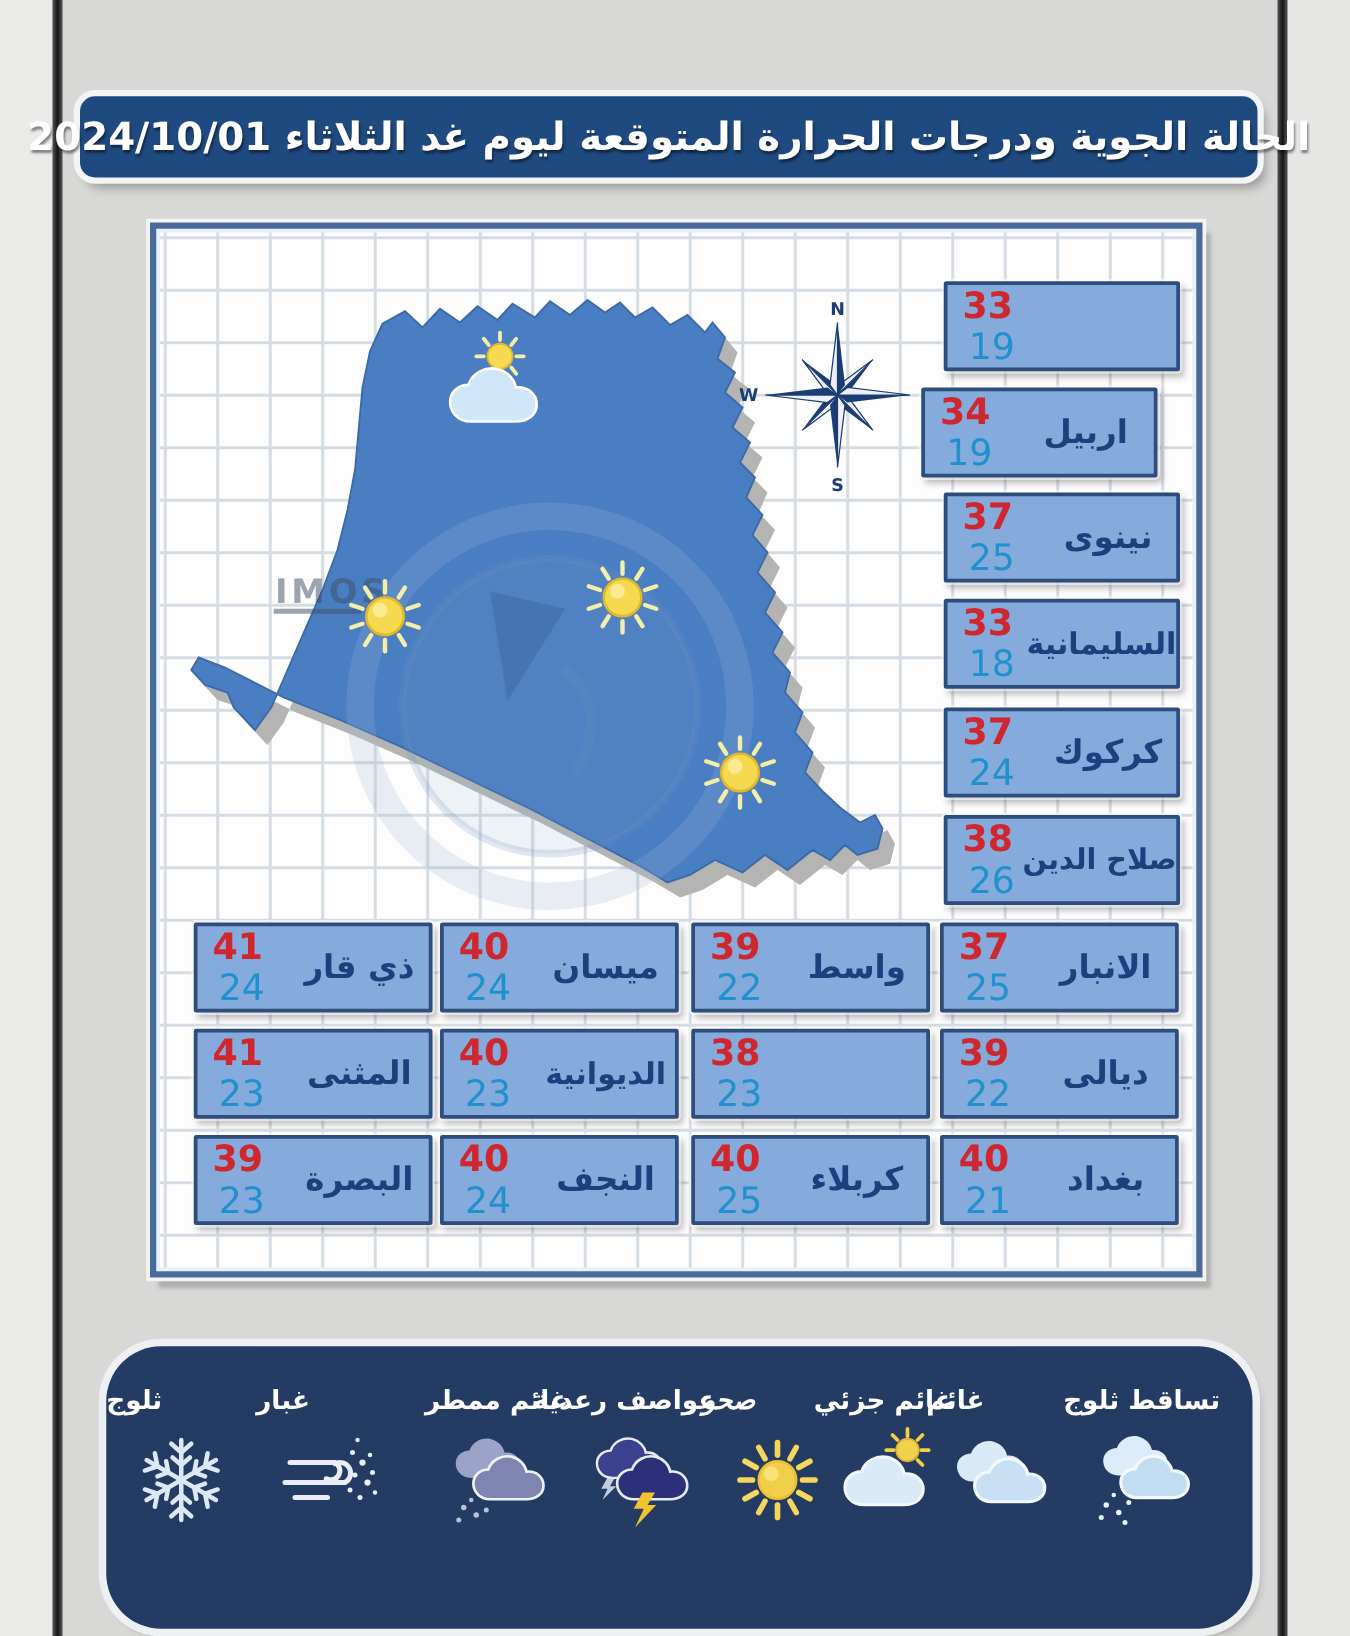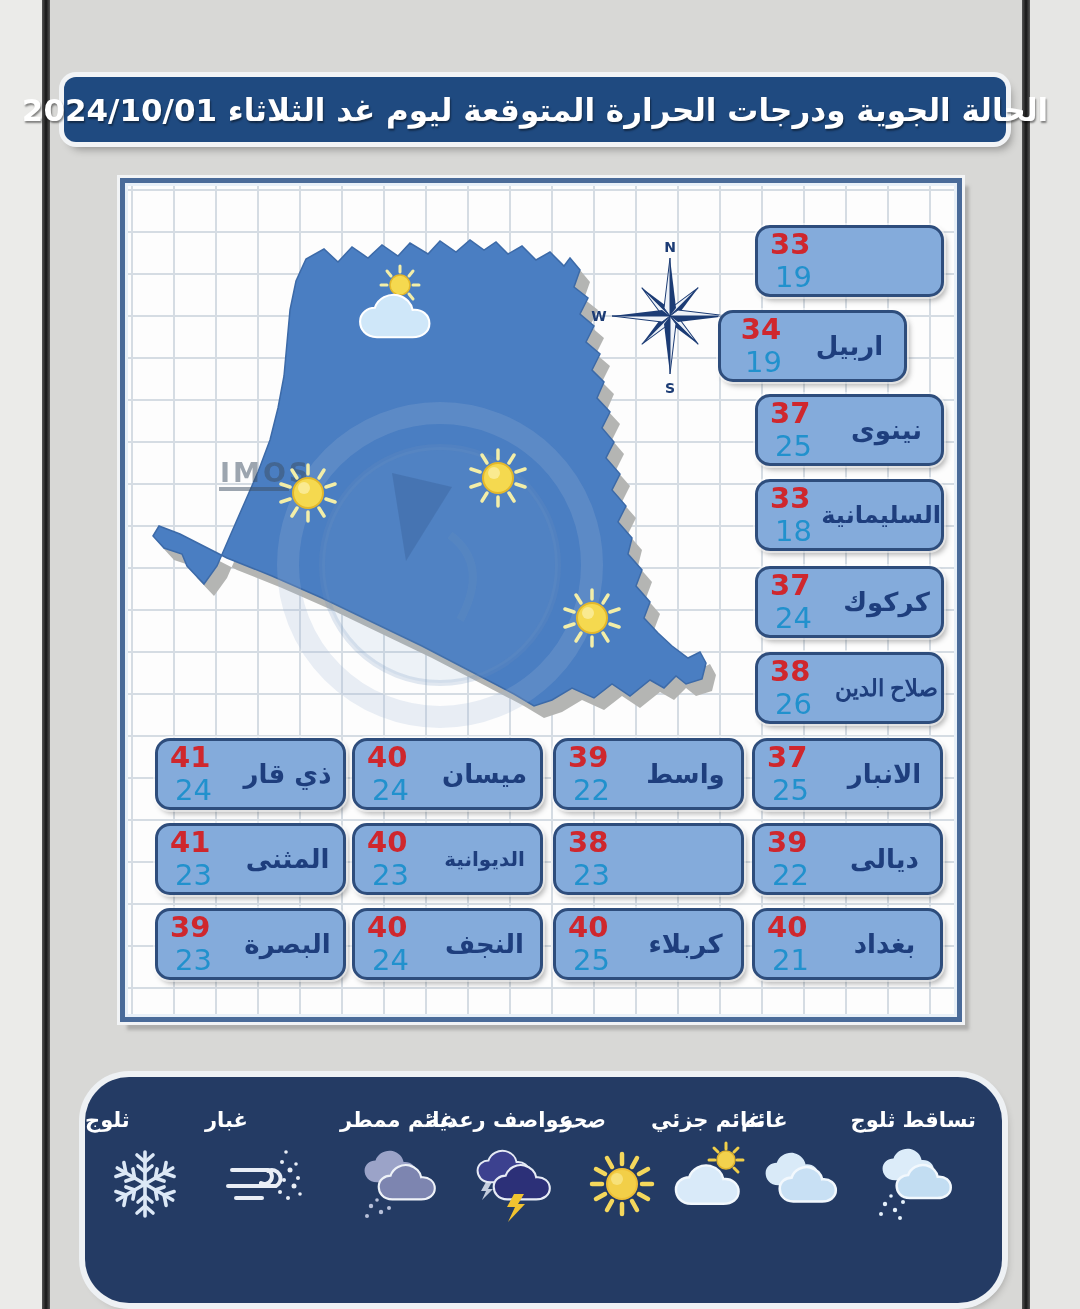--- a/index.html
+++ b/index.html
@@ -34,21 +34,21 @@
     border:5px solid #4a6b99;
     box-shadow:0 0 0 3px #f2f4f6, 7px 8px 3px rgba(140,140,138,0.55), inset 0 0 0 3px #e8f0f8;
     box-sizing:border-box;
   }
 
   .map-svg{position:absolute;left:140px;top:235px;width:600px;height:500px;}
   .compass-svg{position:absolute;left:590px;top:236px;width:160px;height:160px;}
 
   .city-card{
     position:absolute;width:185px;height:66px;
-    background:#84abdb;border:3px solid #2e4d7c;border-radius:15px;
+    background:#84abdb;border:3px solid #2e4d7c;border-radius:2px;
     box-shadow:0 0 0 2px rgba(255,255,255,0.55), 3px 4px 5px rgba(60,60,60,0.35);
     display:flex;box-sizing:content-box;
   }
   .temps{width:56px;padding:1px 0 2px 12px;display:flex;flex-direction:column;justify-content:space-between;line-height:1.05;}
   .temp-high{color:#cf272d;font-weight:bold;font-size:29px;}
   .temp-low{color:#2191cd;font-weight:normal;font-size:29px;padding-left:5px;}
   .city-name{
     flex:1;display:flex;align-items:center;justify-content:center;
     color:#1e3e7d;font-weight:bold;font-size:26px;direction:rtl;white-space:nowrap;
     padding-left:6px;
@@ -187,21 +187,21 @@
   <text x="9" y="85" text-anchor="middle" font-size="14" font-weight="bold" fill="#1c3c75">W</text>
   <text x="151" y="85" text-anchor="middle" font-size="14" font-weight="bold" fill="#1c3c75">E</text>
 </svg>
 
 <div class="city-card" style="left:755px;top:225px;width:183px;">
   <div class="temps">
       <span class="temp-high">33</span>
       <span class="temp-low">19</span>
     </div>
 </div>
-<div class="city-card" style="left:718px;top:310px;width:183px;text-align:center;">
+<div class="city-card" style="left:737px;top:310px;width:183px;">
   <div class="temps">
       <span class="temp-high">34</span>
       <span class="temp-low">19</span>
     </div>
   <div class="city-name">اربيل</div>
 </div>
 <div class="city-card" style="left:755px;top:394px;width:183px;">
   <div class="temps">
       <span class="temp-high">37</span>
       <span class="temp-low">25</span>
@@ -220,21 +220,21 @@
       <span class="temp-high">37</span>
       <span class="temp-low">24</span>
     </div>
   <div class="city-name">كركوك</div>
 </div>
 <div class="city-card" style="left:755px;top:652px;width:183px;">
   <div class="temps">
       <span class="temp-high">38</span>
       <span class="temp-low">26</span>
     </div>
-  <div class="city-name" style="font-size:23px;font-family:Liberation Serif, serif;">صلاح الدين</div>
+  <div class="city-name" style="font-size:23px;">صلاح الدين</div>
 </div>
 
 <div class="city-card" style="left:155px;top:738px;">
   <div class="temps">
       <span class="temp-high">41</span>
       <span class="temp-low">24</span>
     </div>
   <div class="city-name">ذي قار</div>
 </div>
 <div class="city-card" style="left:352px;top:738px;">
@@ -264,21 +264,21 @@
       <span class="temp-high">41</span>
       <span class="temp-low">23</span>
     </div>
   <div class="city-name">المثنى</div>
 </div>
 <div class="city-card" style="left:352px;top:823px;">
   <div class="temps">
       <span class="temp-high">40</span>
       <span class="temp-low">23</span>
     </div>
-  <div class="city-name" style="font-size:20px;">الديوانية</div>
+  <div class="city-name" style="font-size:24px;">الديوانية</div>
 </div>
 <div class="city-card" style="left:553px;top:823px;">
   <div class="temps">
       <span class="temp-high">38</span>
       <span class="temp-low">23</span>
     </div>
 </div>
 <div class="city-card" style="left:752px;top:823px;">
   <div class="temps">
       <span class="temp-high">39</span>

